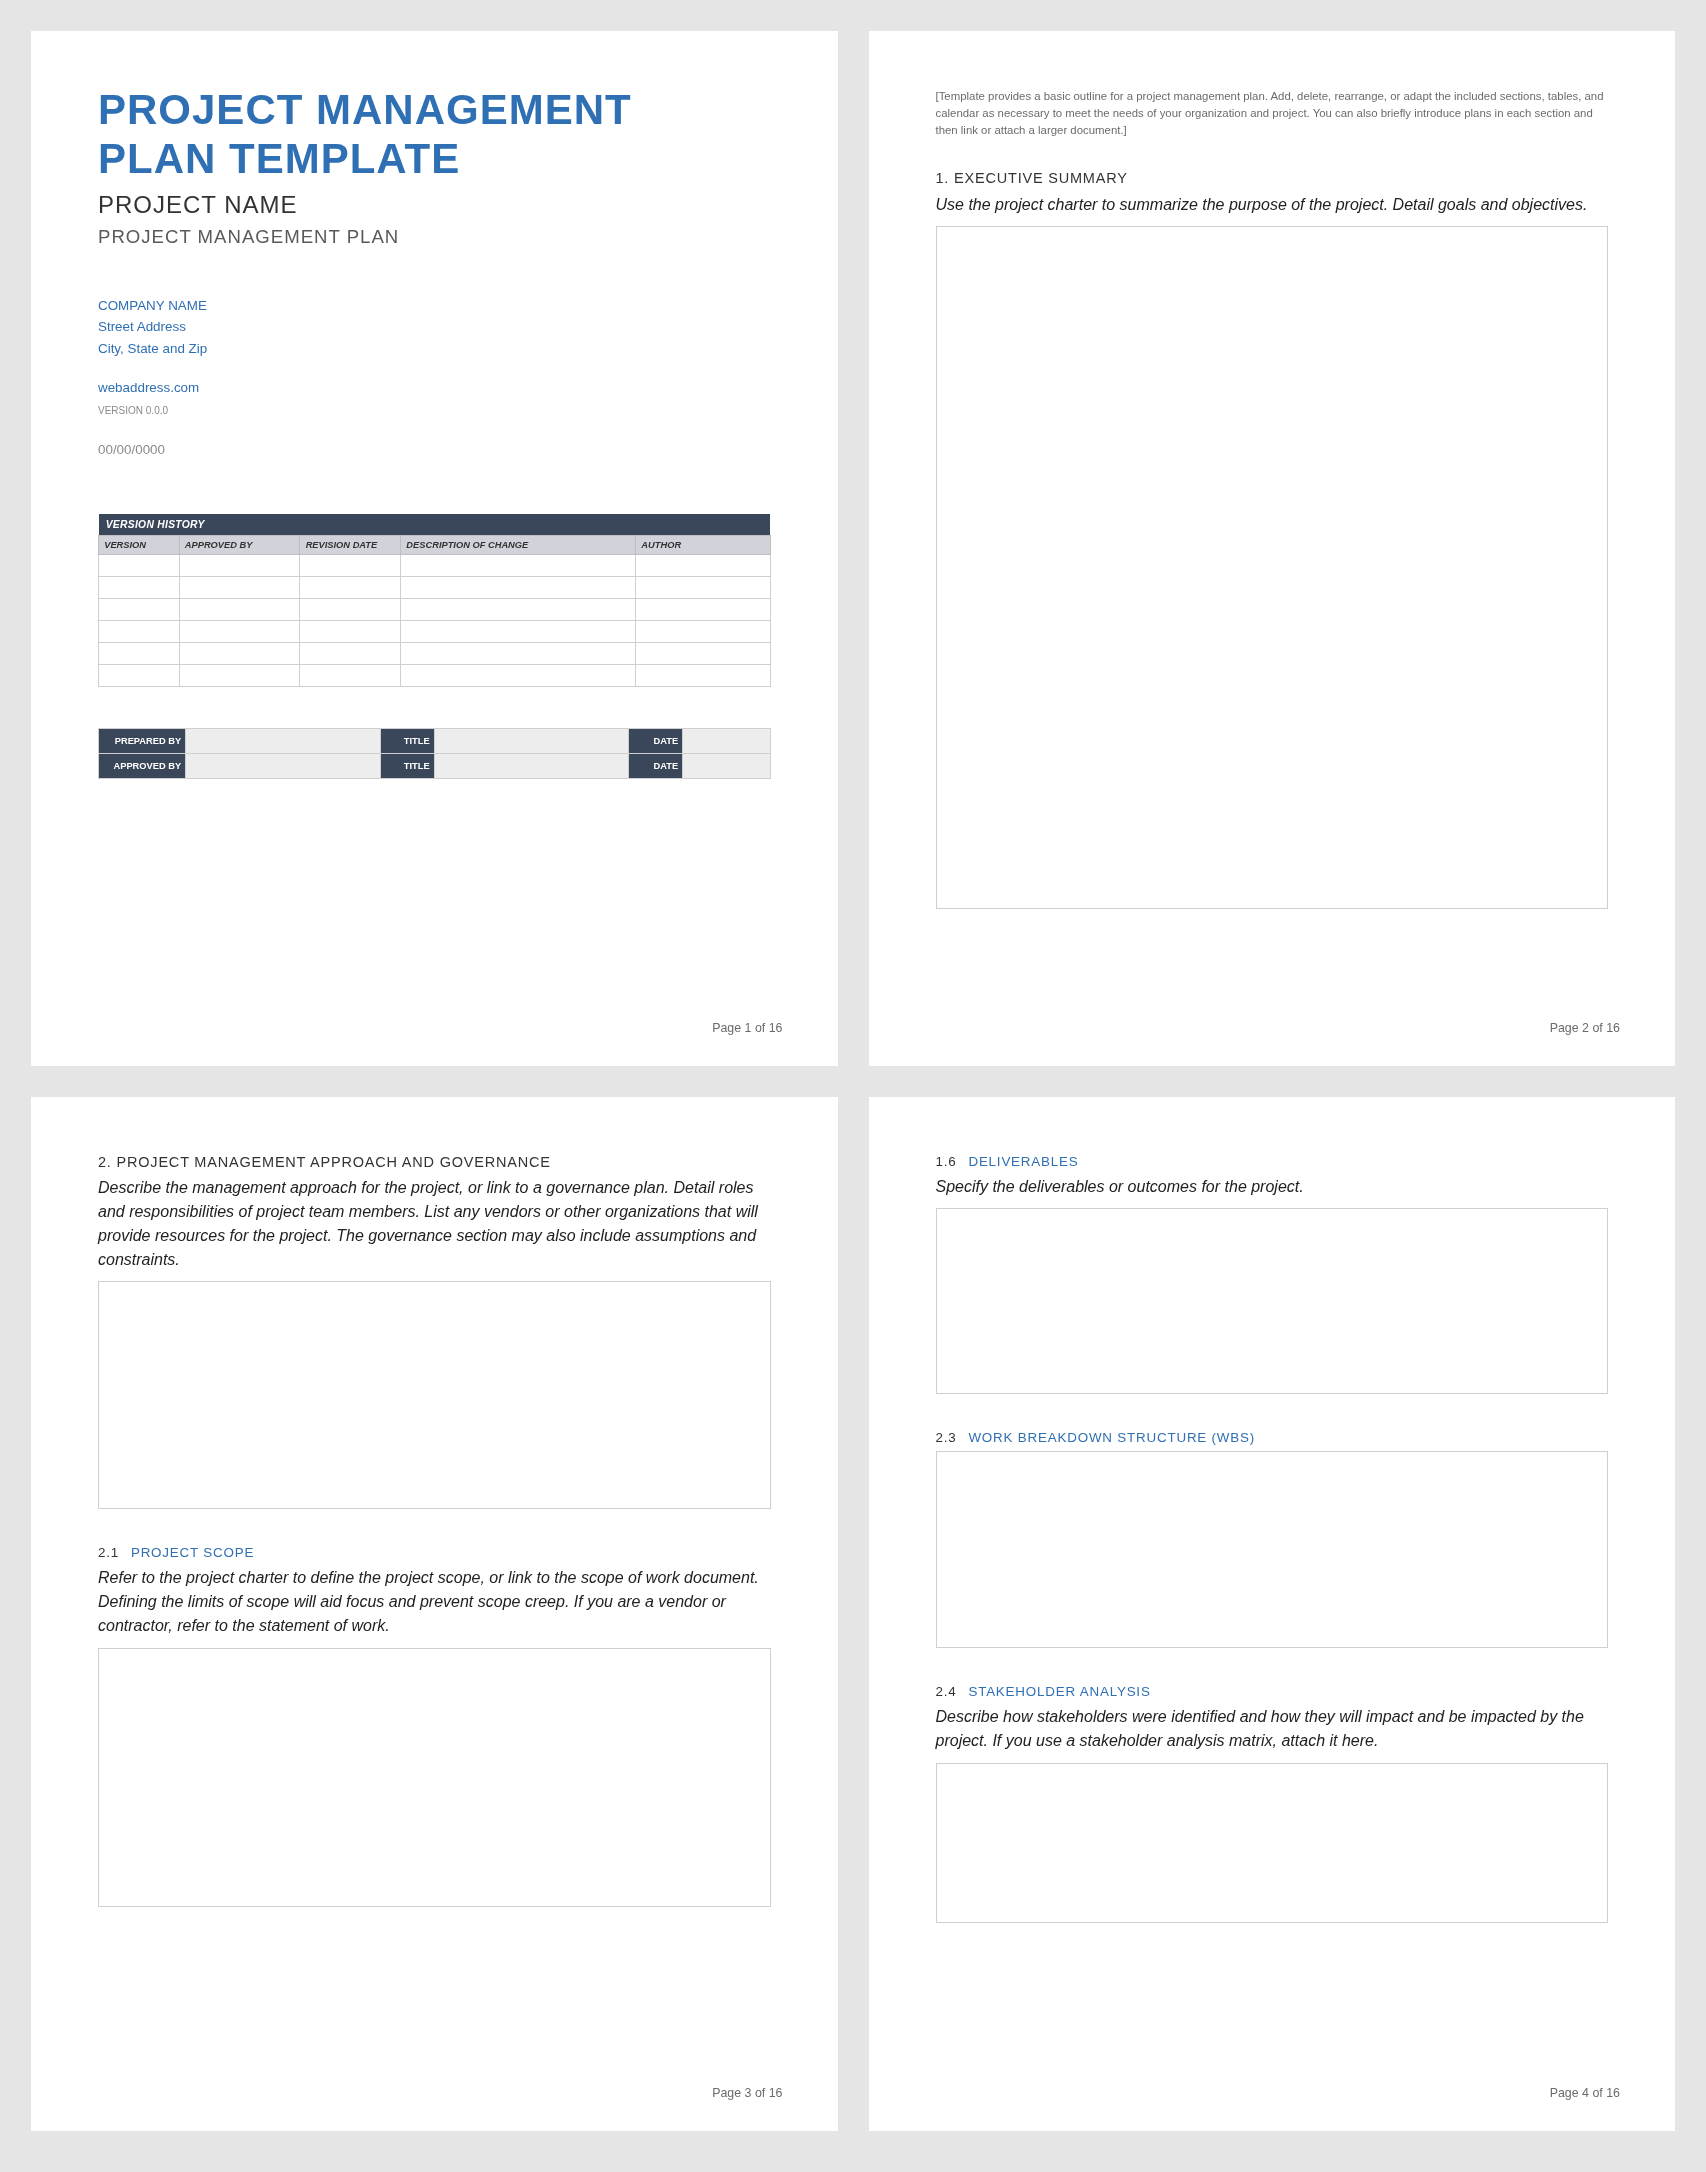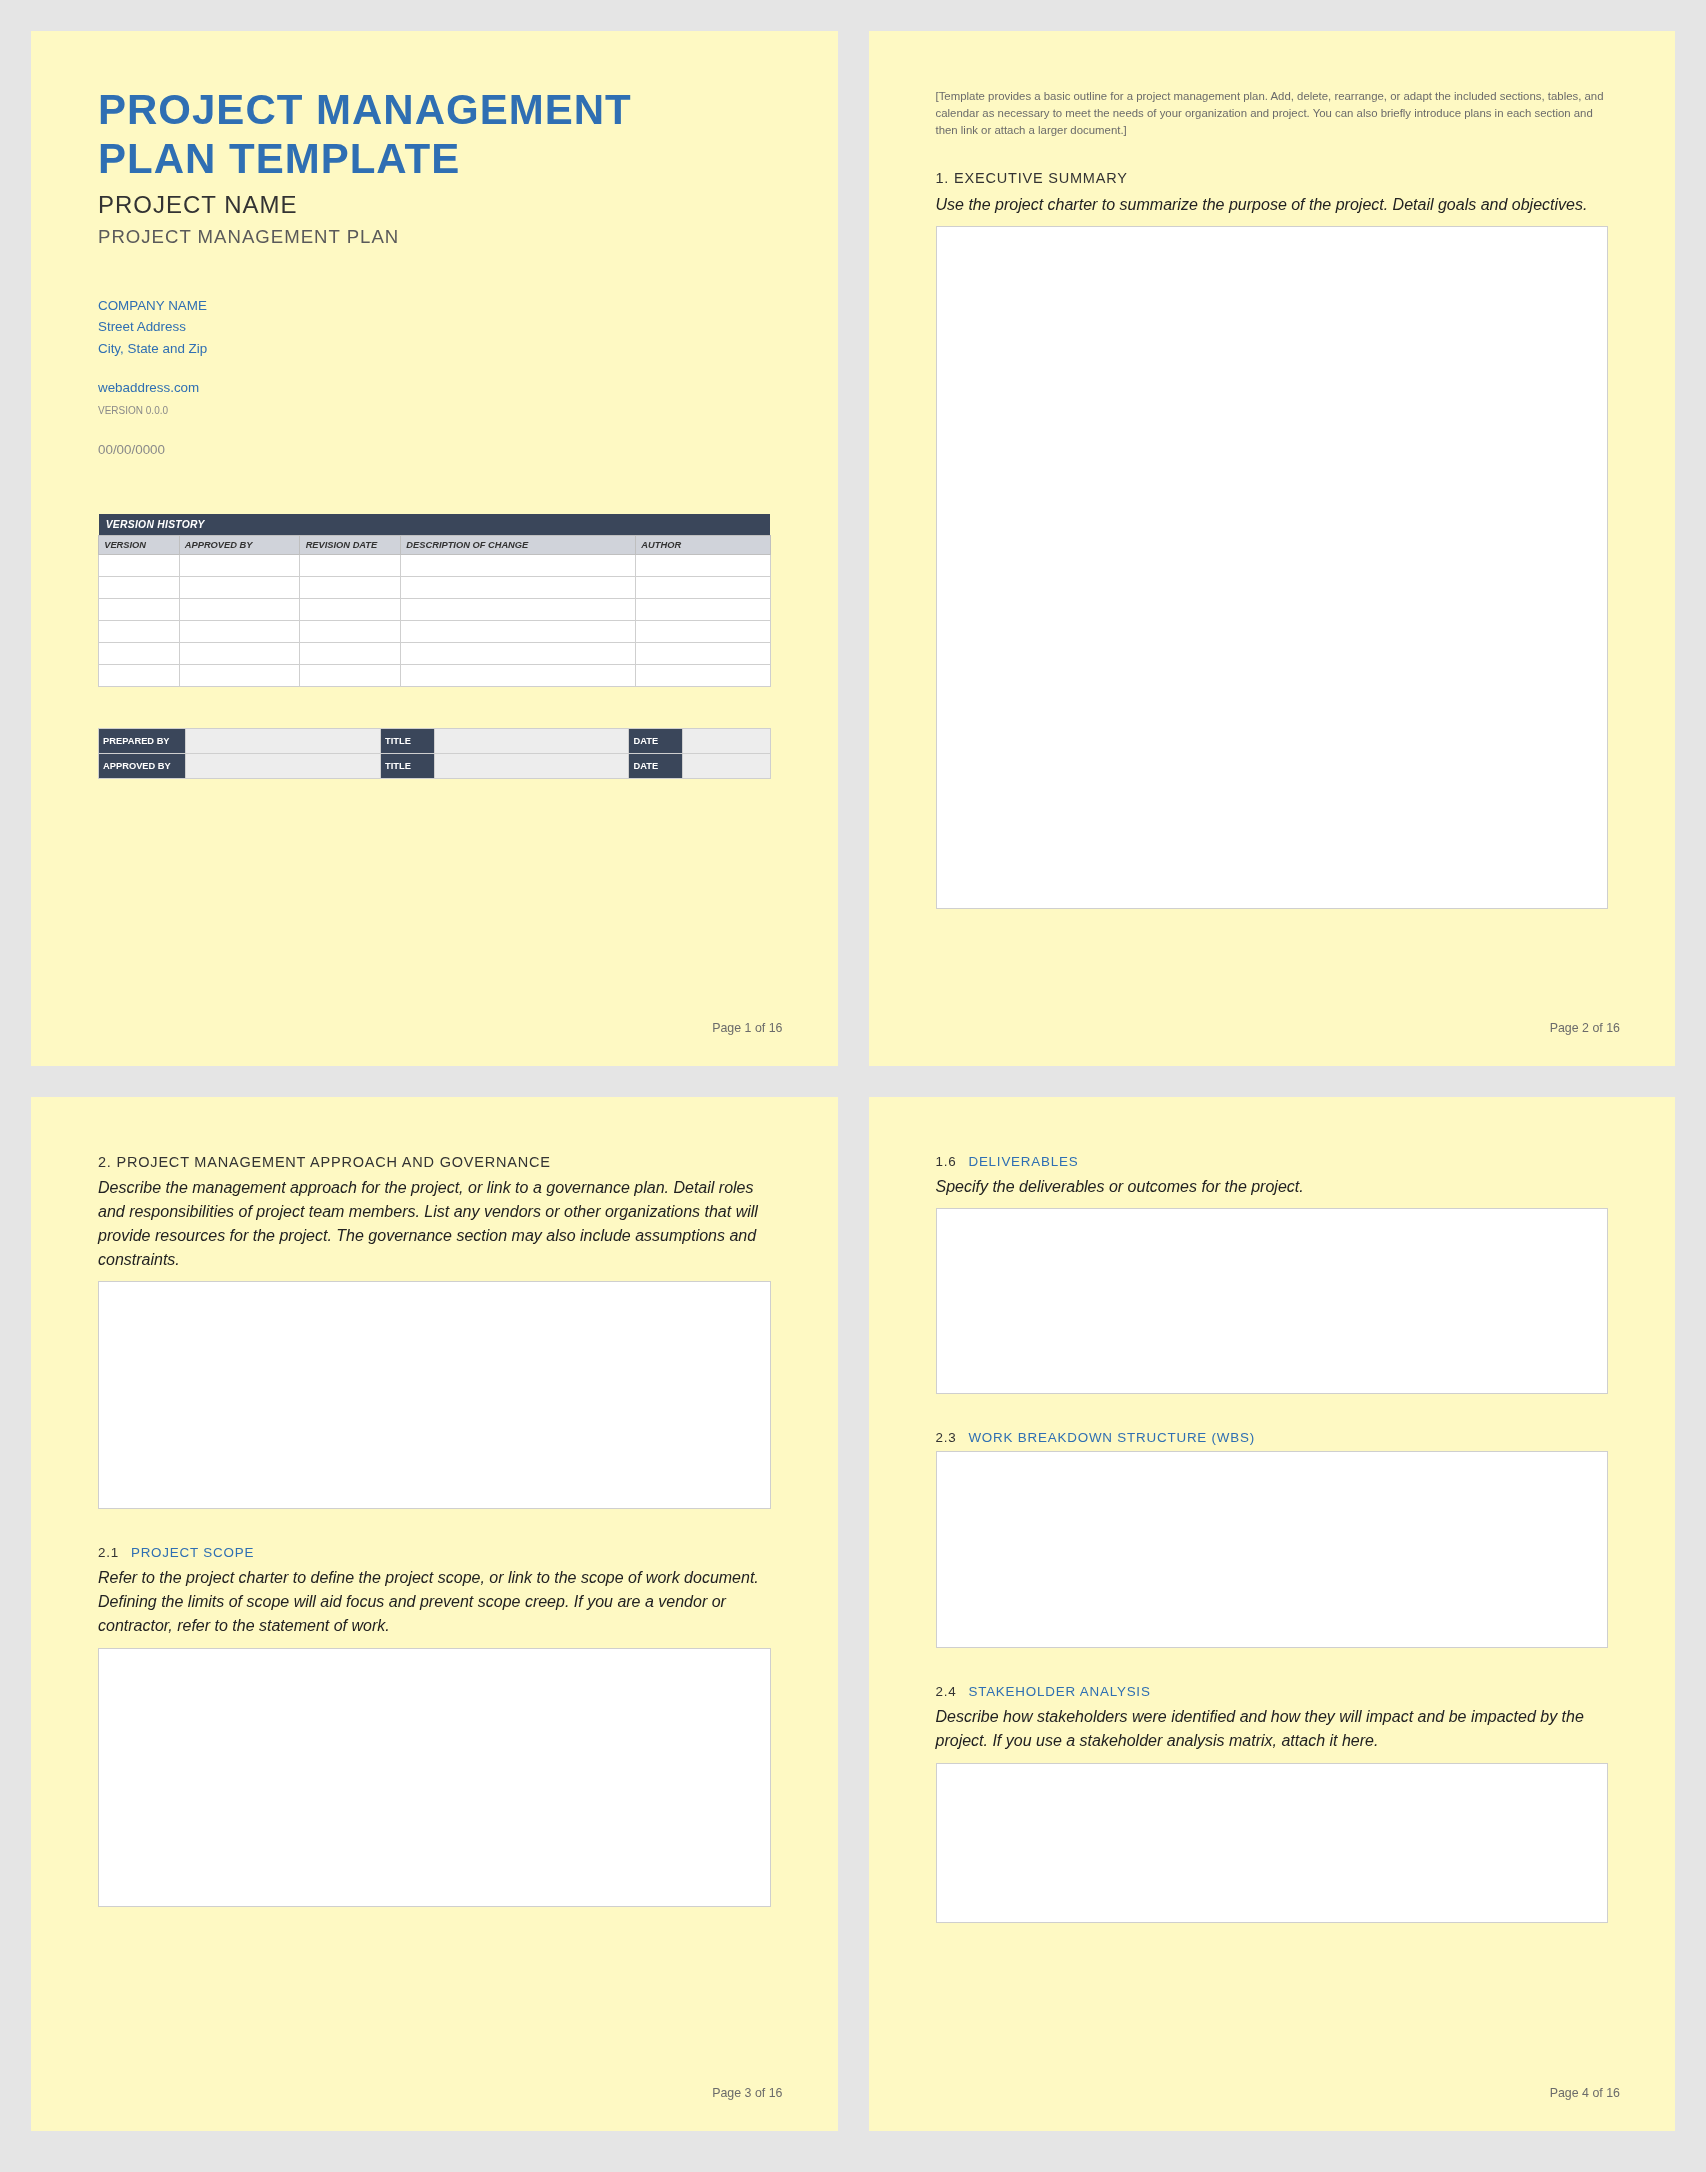--- a/index.html
+++ b/index.html
@@ -9,21 +9,21 @@
     padding: 31px;
   }
   .pages {
     display: grid;
     grid-template-columns: 1fr 1fr;
     gap: 31px;
     max-width: 1645px;
     margin: 0 auto;
   }
   .page {
-    background: #fef9c3;
+    background: #ffffff;
     width: 100%;
     aspect-ratio: 1450 / 1860;
     position: relative;
     padding: 57px 67px 61px 67px;
     display: flex;
     flex-direction: column;
   }
   .page-content { flex: 1; }
   .page-footer {
     position: absolute;
@@ -110,21 +110,21 @@
   }
   .sig-table td {
     border: 0.5px solid #cfcfcf;
     height: 25px;
     font-size: 9.3px;
     font-weight: 700;
   }
   .sig-label {
     background: #3a465a;
     color: #ffffff;
-    text-align: left;
+    text-align: right;
     padding: 0 4.1px;
   }
   .sig-value {
     background: #ededed;
   }
   
   .intro-note {
     font-size: 11.4px;
     color: #6b6b6b;
     line-height: 1.5;

